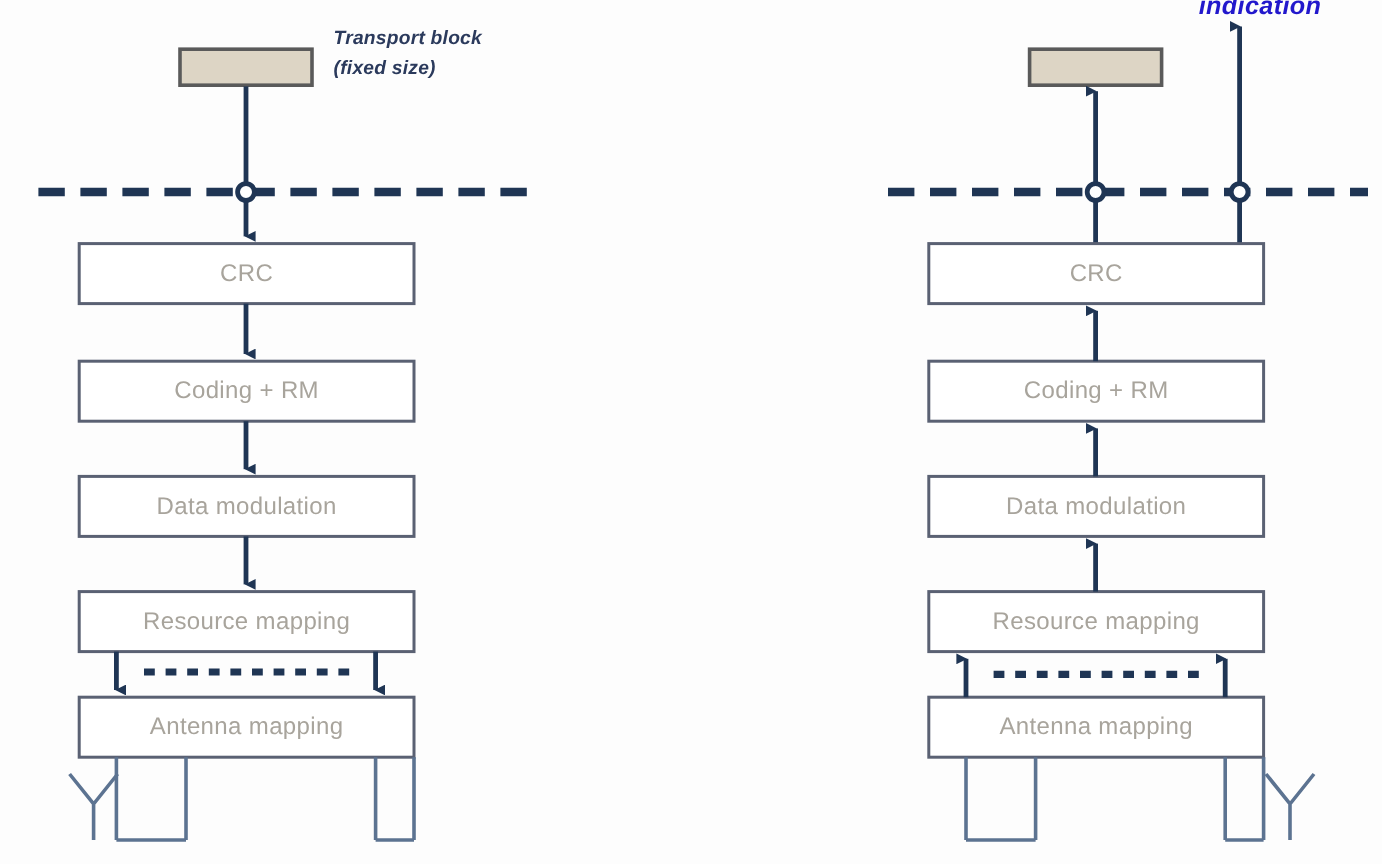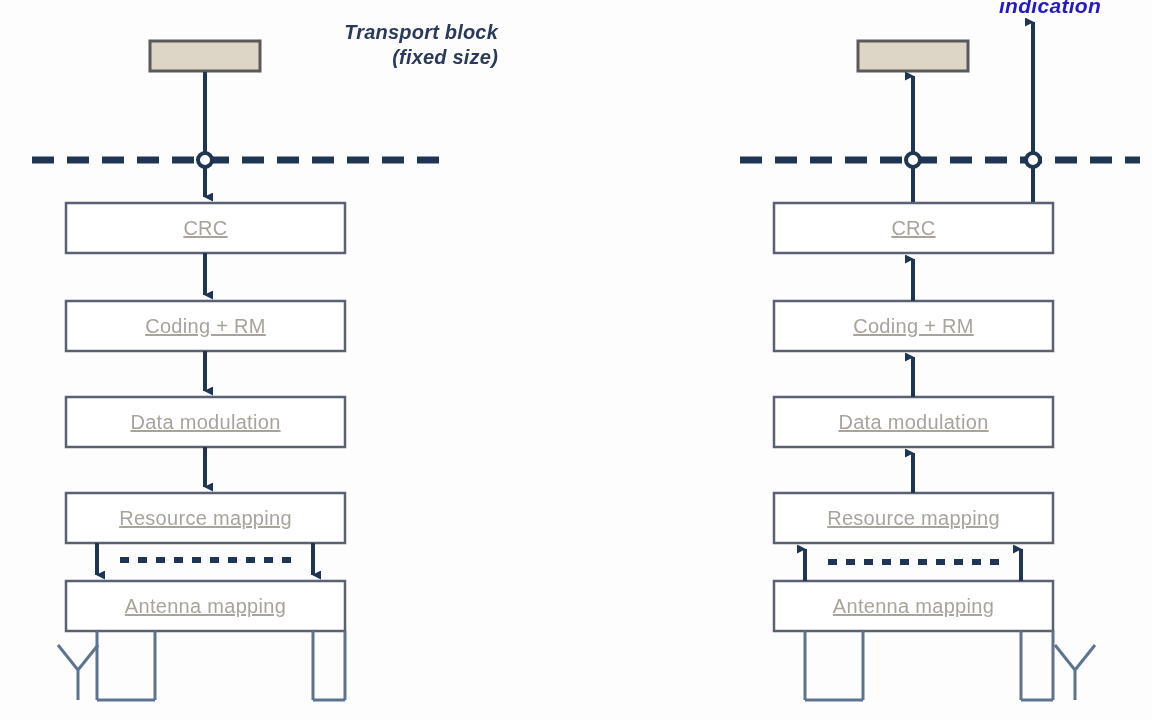--- a/index.html
+++ b/index.html
@@ -29,23 +29,23 @@
     width: 1152px;
     height: 720px;
   }
 
   
   .label-annot {
     position: absolute;
     color: #2b3a5c;
     font-style: italic;
     font-weight: bold;
-    font-size: 20px;
+    font-size: 16px;
     line-height: 25px;
-    text-align: right;
+    text-align: left;
     white-space: pre-line;
     letter-spacing: 0.2px;
   }
   #transport-block-label {
     left: 278px;
     top: 20px;
     width: 220px;
   }
   #indication-label {
     position: absolute;
@@ -63,21 +63,20 @@
   .box-text {
     position: absolute;
     font-size: 20px;
     color: #a8a49c;
     text-align: center;
     line-height: 50px;
     height: 50px;
     letter-spacing: 0.3px;
     pointer-events: none;
     user-select: none;
-    text-decoration: underline;
   }
   .box-text.left  { left: 66px;  width: 279px; }
   .box-text.right { left: 774px; width: 279px; }
 
   
   #subtitle-band {
     position: absolute;
     left: 113px;
     top: 620px;
     width: 930px;

